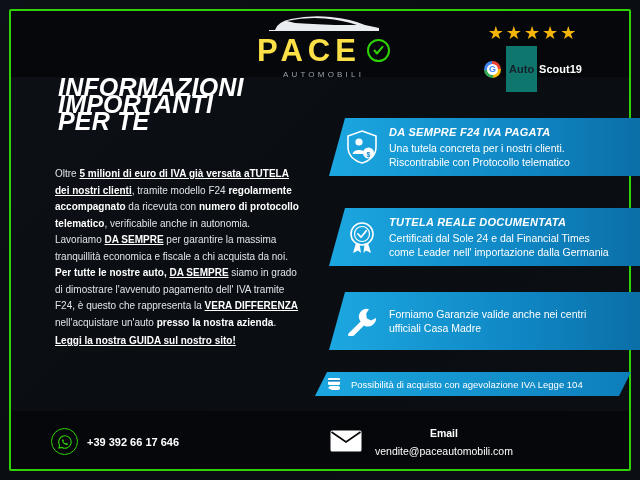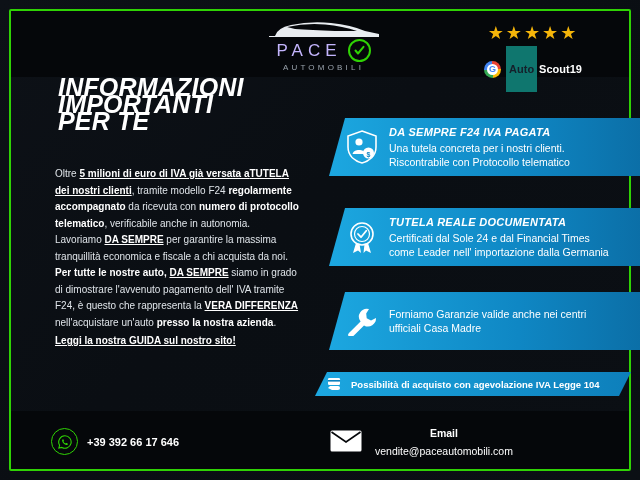--- a/index.html
+++ b/index.html
@@ -34,21 +34,21 @@
     display:flex;flex-direction:column;align-items:center;justify-content:center;
   }
   .car-silhouette{
     width:118px;height:20px;position:relative;
   }
   .car-silhouette svg{display:block;}
   .logo-word{
     display:flex;align-items:center;gap:6px;margin-top:-1px;
   }
   .logo-pace{
-    color:#c4b5fd;font-size:17px;font-weight:normal;letter-spacing:5px;
+    color:#fde047;font-size:31px;font-weight:bold;letter-spacing:5px;
     font-family:"Liberation Sans", sans-serif;
   }
   .logo-check{
     width:19px;height:19px;border-radius:50%;
     border:2px solid #2fd204;
     display:flex;align-items:center;justify-content:center;
   }
   .logo-check svg{display:block;}
   .logo-sub{
     color:#9aa3ad;font-size:8px;letter-spacing:3.2px;margin-top:1px;
@@ -117,21 +117,21 @@
   .card-text{font-size:10.5px;line-height:14px;}
 
   
   .promo{
     position:absolute;left:315px;top:372px;width:316px;height:24px;
     background:linear-gradient(90deg,#1ca7e0 0%,#0d7fbb 100%);
     display:flex;align-items:center;
     clip-path:polygon(12px 0,100% 0,calc(100% - 12px) 100%,0 100%);
   }
   .promo-icon{width:30px;display:flex;align-items:center;justify-content:center;margin-left:6px;}
-  .promo-text{color:#fff;font-size:9.5px;font-weight:bold;}
+  .promo-text{color:#fff;font-size:9.5px;font-weight:normal;}
 
   
   .footer{
     position:absolute;left:11px;bottom:11px;right:11px;height:58px;
     background:#05070a;
     text-align:center;
   }
   .phone{
     position:absolute;left:40px;top:17px;display:flex;align-items:center;gap:9px;
   }

